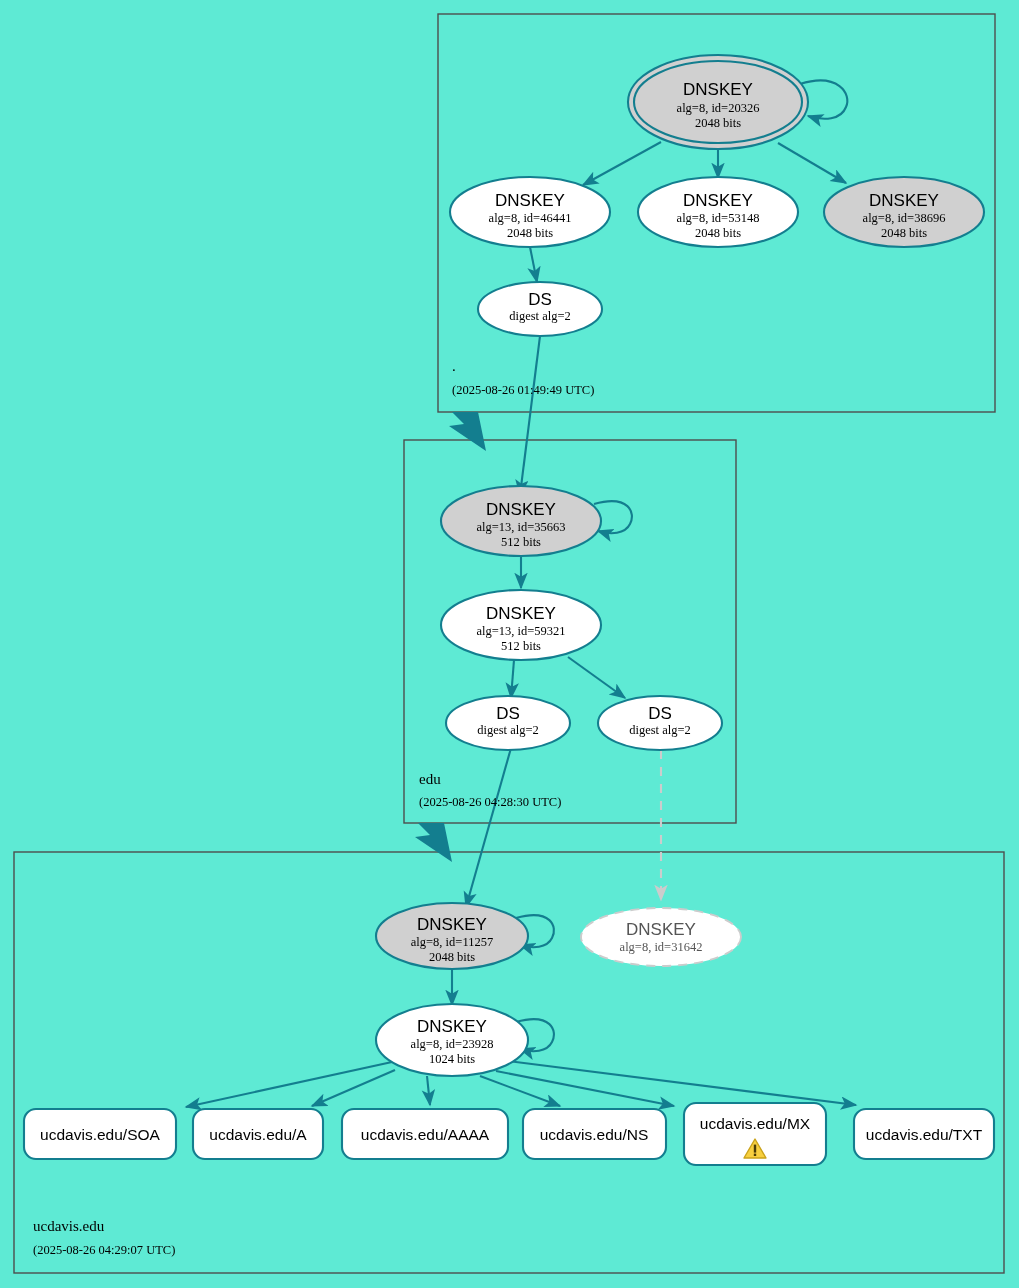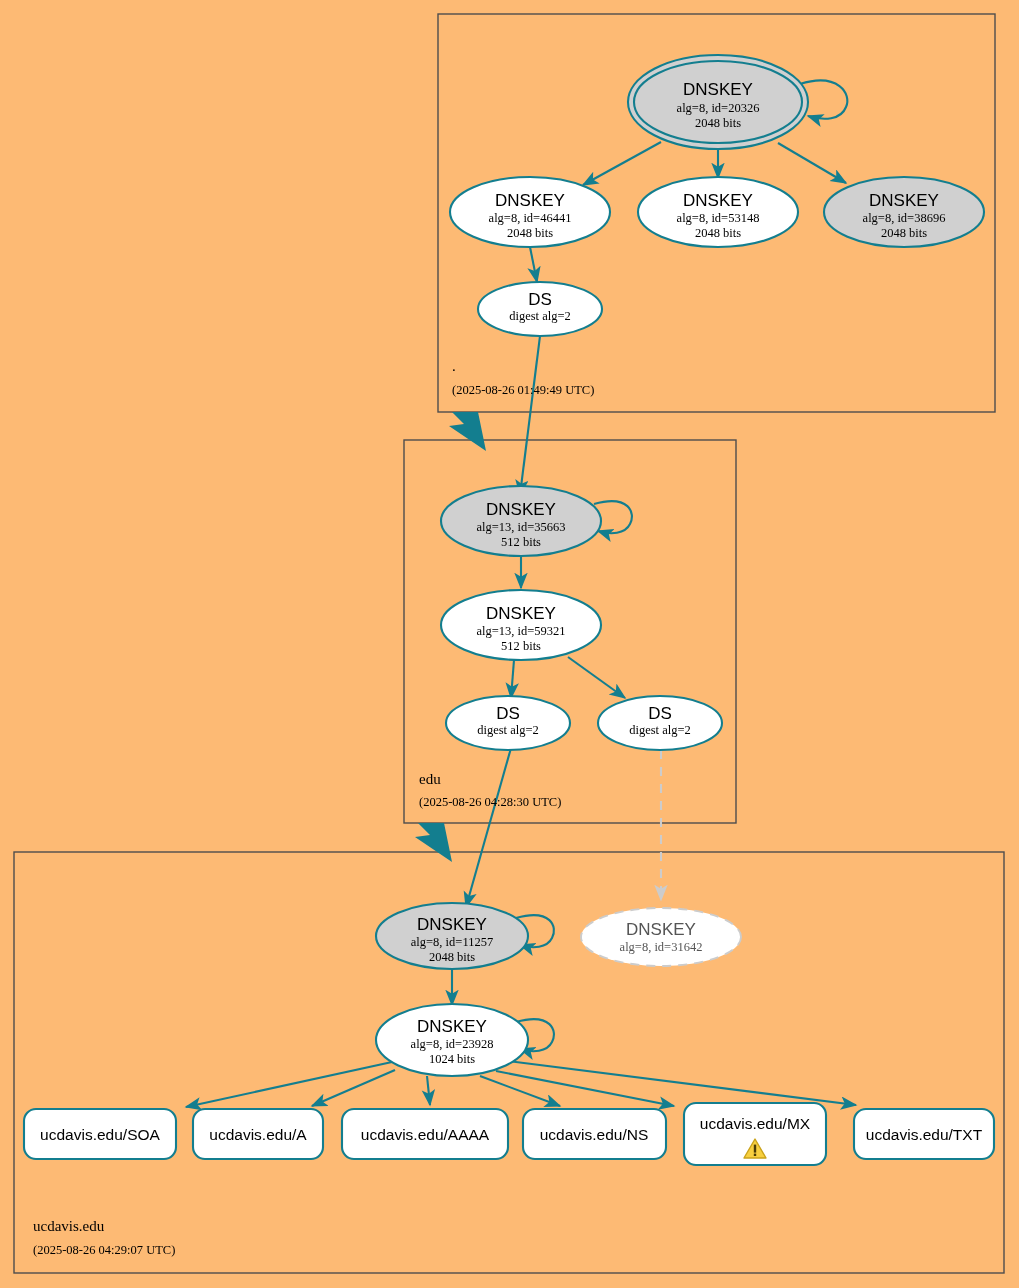--- a/index.html
+++ b/index.html
@@ -4,21 +4,21 @@
 <style>
   html, body {
     margin: 0;
     padding: 0;
     background: #ffffff;
   }
   #stage {
     position: relative;
     width: 1019px;
     height: 1288px;
-    background: #fdba74;
+    background: #5eead4;
     font-family: "Liberation Sans", sans-serif;
     overflow: hidden;
   }
   #graph {
     position: absolute;
     left: 0;
     top: 0;
     width: 1019px;
     height: 1288px;
   }

